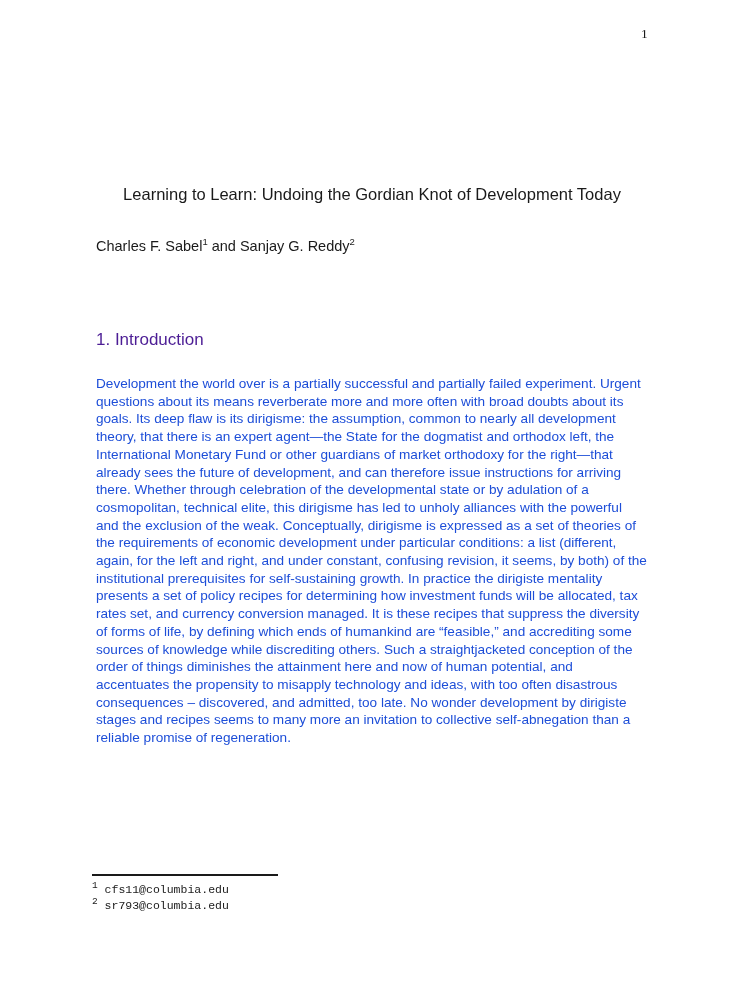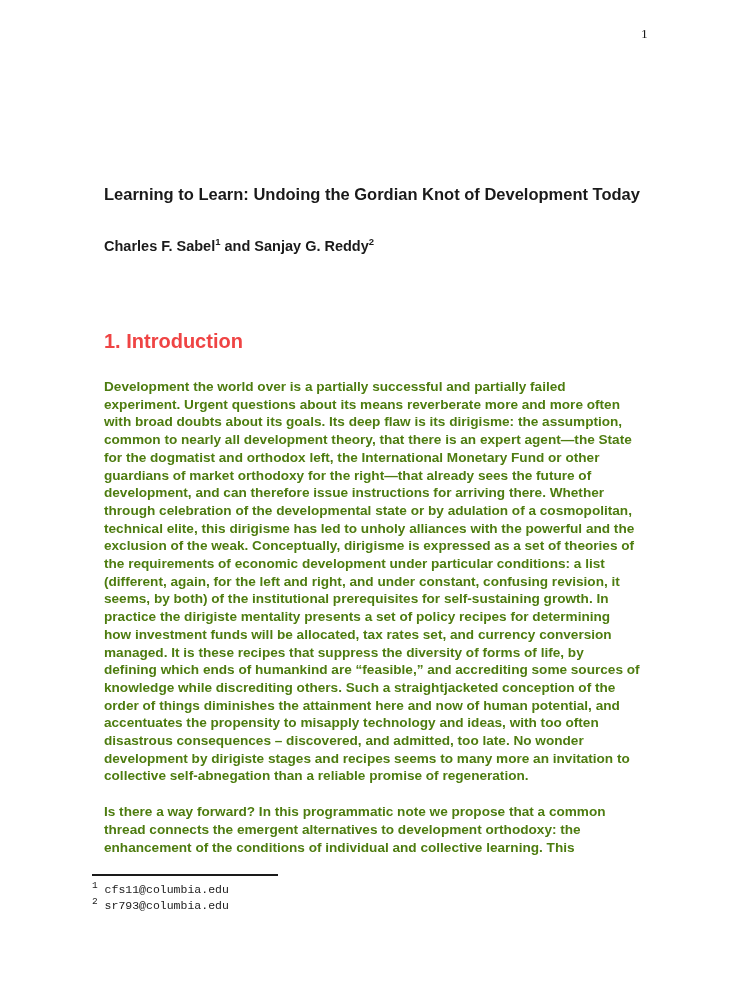--- a/index.html
+++ b/index.html
@@ -2,21 +2,21 @@
 <html><head>
 <meta charset="utf-8">
 <style>
   html, body { margin: 0; padding: 0; }
   body {
     background: #ffffff;
     font-family: "Liberation Sans", sans-serif;
     color: #1a1a1a;
     -webkit-font-smoothing: antialiased;
   }
-  h1, h2, p { margin: 12px; font-weight: bold; }
+  h1, h2, p { margin: 4px; font-weight: normal; }
   .page {
     position: relative;
     width: 740px;
     height: 1000px;
     background: #ffffff;
     overflow: hidden;
   }
   .page-number {
     position: absolute;
     top: 26px;
@@ -43,28 +43,28 @@
     text-align: left;
     font-size: 14.5px;
     color: #1a1a1a;
   }
   sup {
     font-size: 9.5px;
     line-height: 0;
   }
   .section-heading {
     margin-top: 76px;
-    font-size: 20px;
-    color: #ef4444;
+    font-size: 17px;
+    color: #4c1d95;
   }
   .para {
     font-size: 13.6px;
     line-height: 17.7px;
     text-align: left;
-    color: #4d7c0f;
+    color: #1d4ed8;
   }
   .para-1 { margin-top: 25px; }
   .para-2 { margin-top: 18px; }
   .footnotes {
     position: absolute;
     left: 92px;
     top: 874px;
     width: 560px;
   }
   .fn-rule {
@@ -90,21 +90,20 @@
   <div class="content">
 
     <h1 class="doc-title">Learning to Learn: Undoing the Gordian Knot of Development Today</h1>
 
     <p class="authors"><span>Charles F. Sabel</span><sup>1</sup><span> and </span><span>Sanjay G. Reddy</span><sup>2</sup></p>
 
     <h2 class="section-heading">1. Introduction</h2>
 
     <p class="para para-1">Development the world over is a partially successful and partially failed experiment.  Urgent questions about its means reverberate more and more often with broad doubts about its goals. Its deep flaw is its dirigisme: the assumption, common to nearly all development theory, that there is an expert agent—the State for the dogmatist and orthodox left, the International Monetary Fund or other guardians of market orthodoxy for the right—that already sees the future of development, and can therefore issue instructions for arriving there.   Whether through celebration of the developmental state or by adulation of a cosmopolitan, technical elite, this dirigisme has led to unholy alliances with the powerful and the exclusion of the weak.  Conceptually, dirigisme is expressed as a set of theories of the requirements of economic development under particular conditions: a list (different, again, for the left and right, and under constant, confusing revision, it seems, by both) of the institutional prerequisites for self-sustaining growth.  In practice the dirigiste mentality presents a set of policy recipes for determining how investment funds will be allocated, tax rates set, and currency conversion managed. It is these recipes that suppress the diversity of forms of life, by defining which ends of humankind are “feasible,” and accrediting some sources of knowledge while discrediting others.  Such a straightjacketed conception of the order of things diminishes the attainment here and now of human potential, and accentuates the propensity to misapply technology and ideas, with too often disastrous consequences – discovered, and admitted, too late.  No wonder development by dirigiste stages and recipes seems to many more an invitation to collective self-abnegation than a reliable promise of regeneration.</p>
 
-    <p class="para para-2">Is there a way forward? In this programmatic note we propose that a common thread connects the emergent alternatives to development orthodoxy:  the enhancement of the conditions of individual and collective learning. This</p>
 
   </div>
 
   <div class="footnotes">
     <div class="fn-rule"></div>
     <div class="fn"><sup>1</sup> <span>cfs11@columbia.edu</span></div>
     <div class="fn"><sup>2</sup> <span>sr793@columbia.edu</span></div>
   </div>
 
 </div>

